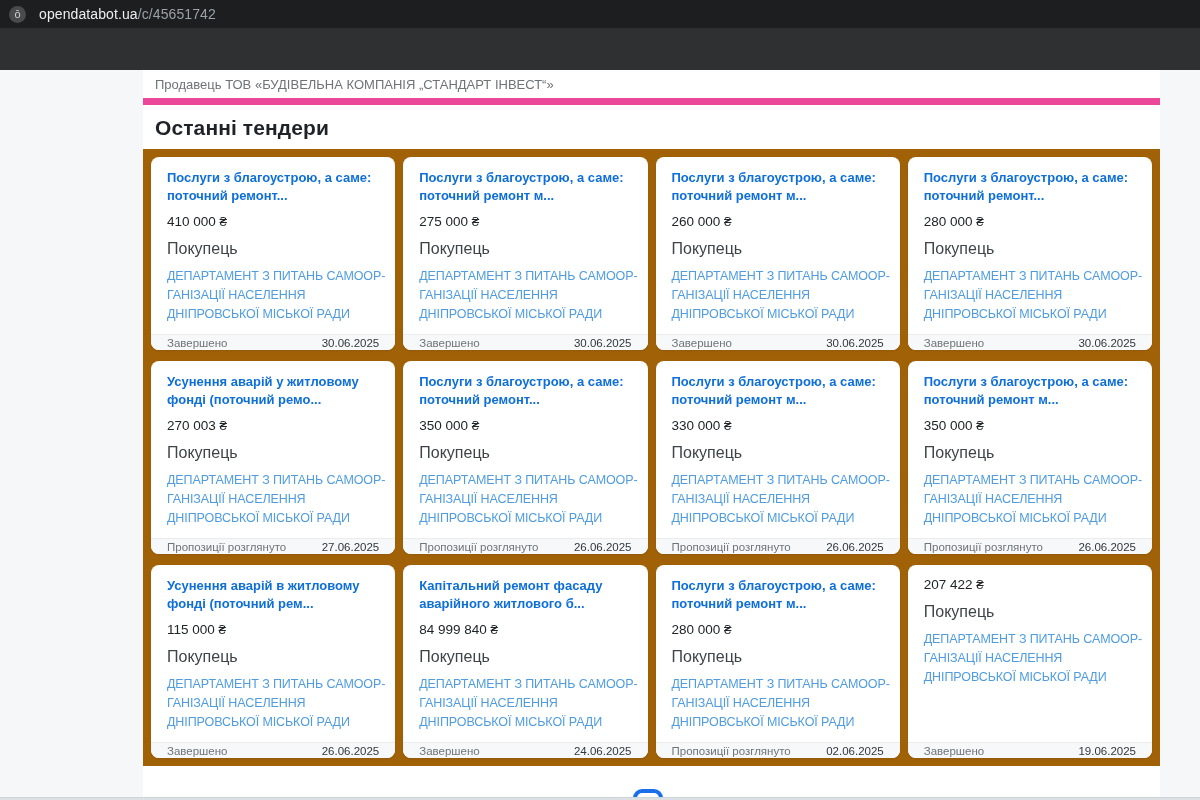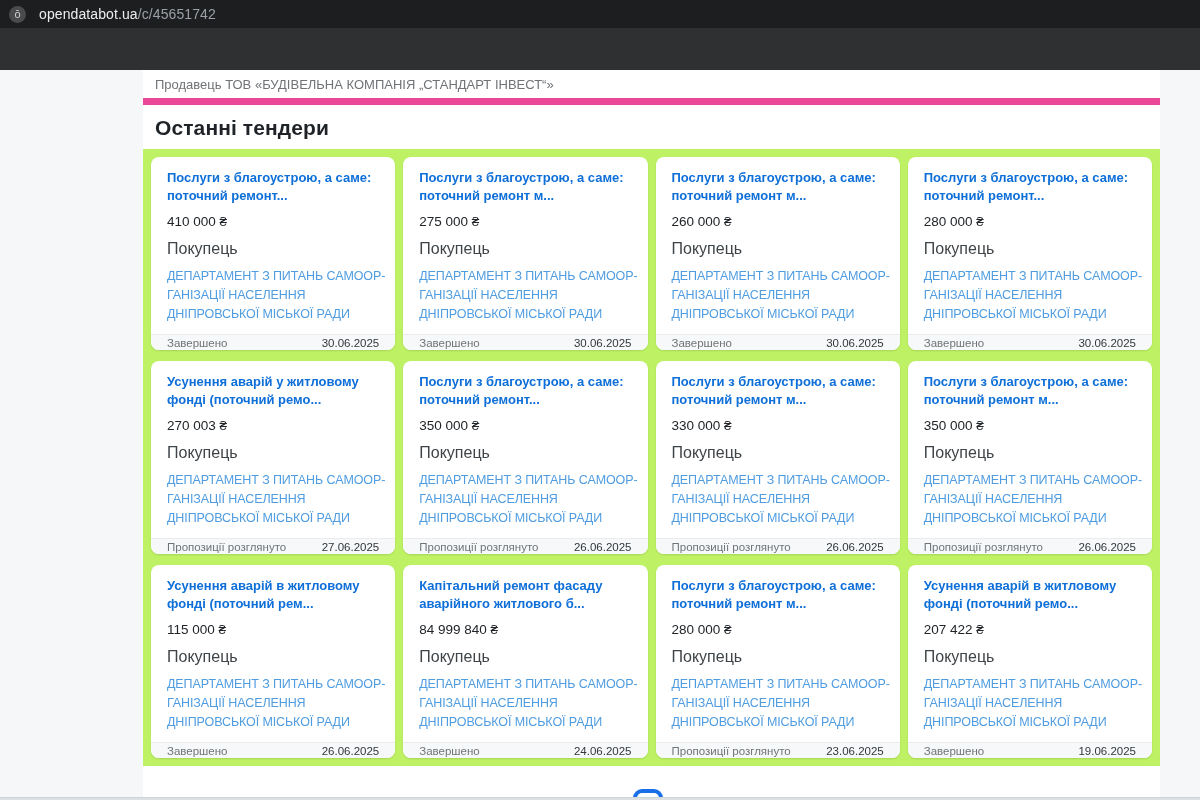--- a/index.html
+++ b/index.html
@@ -21,21 +21,21 @@
   .page { position:relative; height:730px; background:#f6f7f8; }
   .content { position:absolute; left:143px; top:0; width:1017px; height:100%; background:#ffffff; }
 
   .seller-row { height:35px; display:flex; align-items:center; padding:0 12px;
     border-bottom:7px solid #ec4899; }
   .seller-row span { font-size:13px; color:#6f7377; }
 
   .section-head { padding:11px 12px 9px; }
   .section-head h2 { font-size:21px; font-weight:600; color:#1f2328; letter-spacing:.1px; }
 
-  .cards-wrap { background:#bef264; padding:8px; display:grid;
+  .cards-wrap { background:#a16207; padding:8px; display:grid;
     grid-template-columns:repeat(4,1fr); grid-auto-rows:193px; gap:11px 8px; }
 
   .card { background:#fff; border-radius:8px; box-shadow:0 1px 2px rgba(33,37,41,.14);
     display:flex; flex-direction:column; overflow:hidden; }
   .card-body { padding:12px 16px 0; flex:1; }
   .card-title { display:block; font-size:13px; font-weight:700; line-height:1.38;
     color:#0e6fd8; text-decoration:none; margin-bottom:9px; cursor:pointer; }
   .card-price { font-size:13.5px; color:#212529; margin-bottom:11px; }
   .card-label { font-size:16px; color:#3f4448; margin-bottom:9px; }
   .card-buyer { display:block; font-size:12.5px; line-height:1.52; color:#4f9ce0;
@@ -254,27 +254,26 @@
           <div class="card-price">280 000 ₴</div>
           <div class="card-label">Покупець</div>
           <a class="card-buyer">
             <span>ДЕПАРТАМЕНТ З ПИТАНЬ САМООР-</span>
             <span>ГАНІЗАЦІЇ НАСЕЛЕННЯ</span>
             <span>ДНІПРОВСЬКОЇ МІСЬКОЇ РАДИ</span>
           </a>
         </div>
         <div class="card-footer">
           <span class="status">Пропозиції розглянуто</span>
-          <span class="date">23.06.2025</span>
-        </div>
-      </div>
-
-      <div class="card">
-        <div class="card-body">
-          <a class="card-title">Усунення аварій в житловому фонді (поточний ремо...</a>
+          <span class="date">02.06.2025</span>
+        </div>
+      </div>
+
+      <div class="card">
+        <div class="card-body">
           <div class="card-price">207 422 ₴</div>
           <div class="card-label">Покупець</div>
           <a class="card-buyer">
             <span>ДЕПАРТАМЕНТ З ПИТАНЬ САМООР-</span>
             <span>ГАНІЗАЦІЇ НАСЕЛЕННЯ</span>
             <span>ДНІПРОВСЬКОЇ МІСЬКОЇ РАДИ</span>
           </a>
         </div>
         <div class="card-footer">
           <span class="status">Завершено</span>

